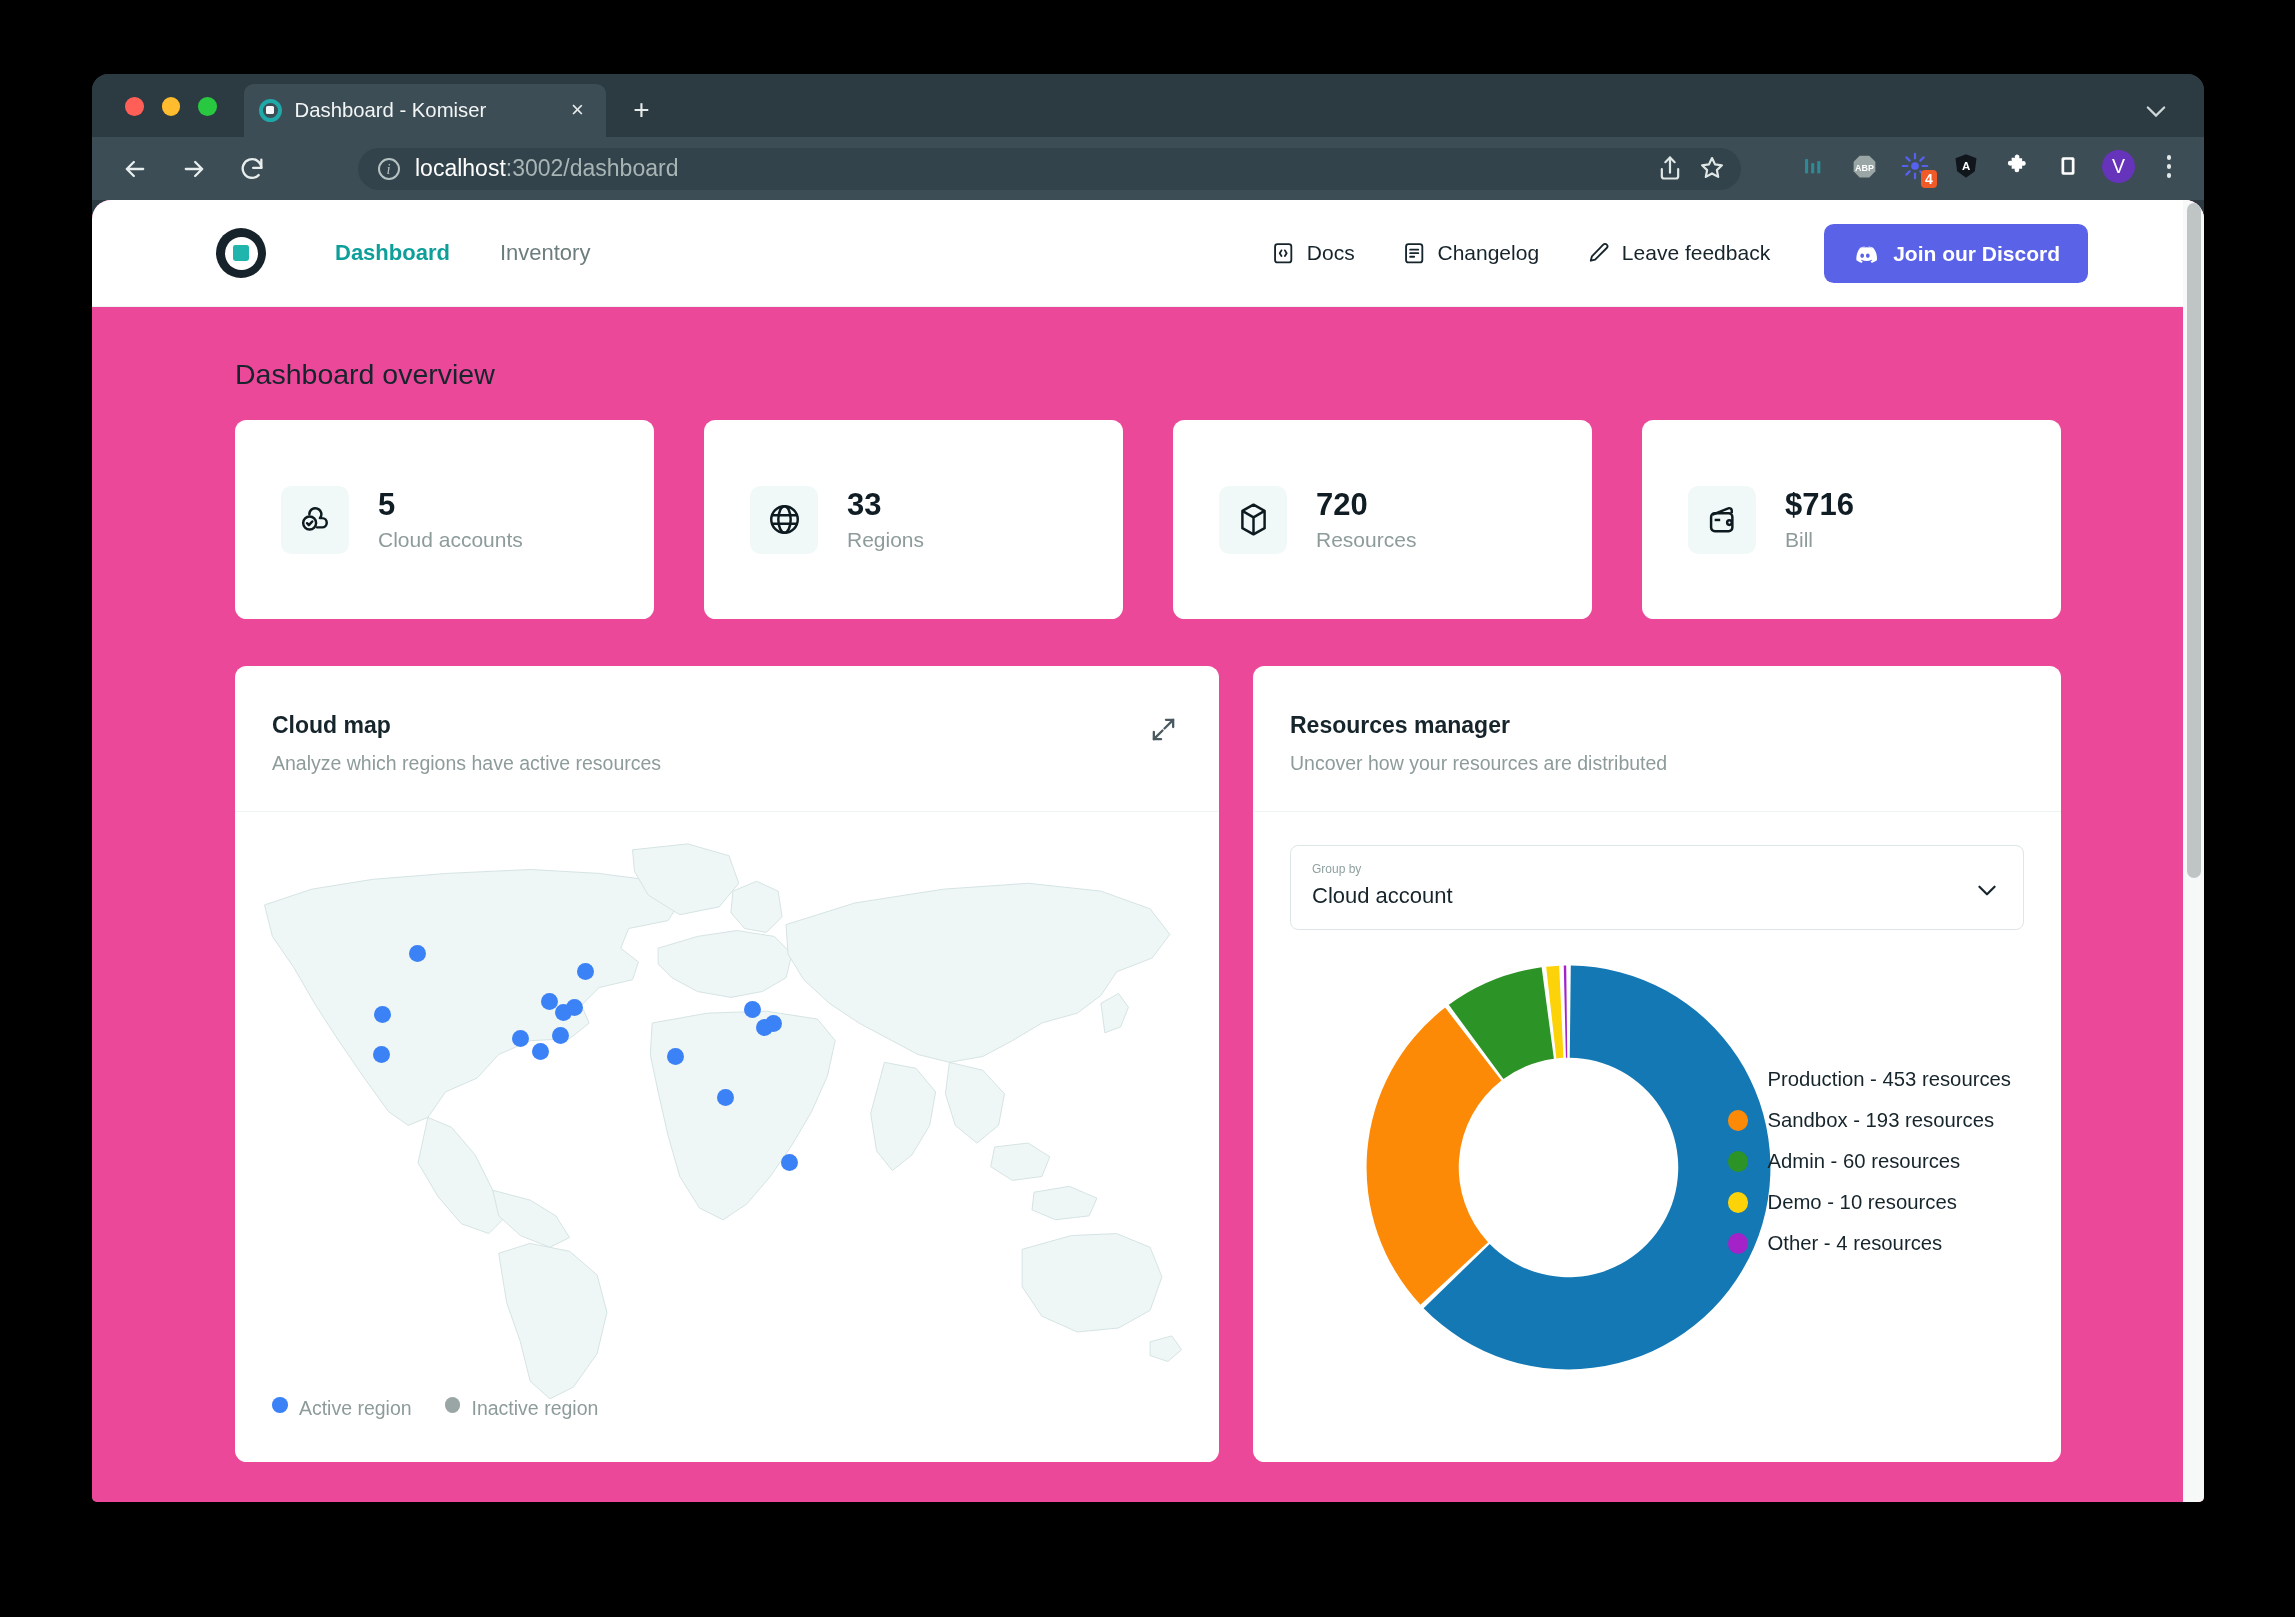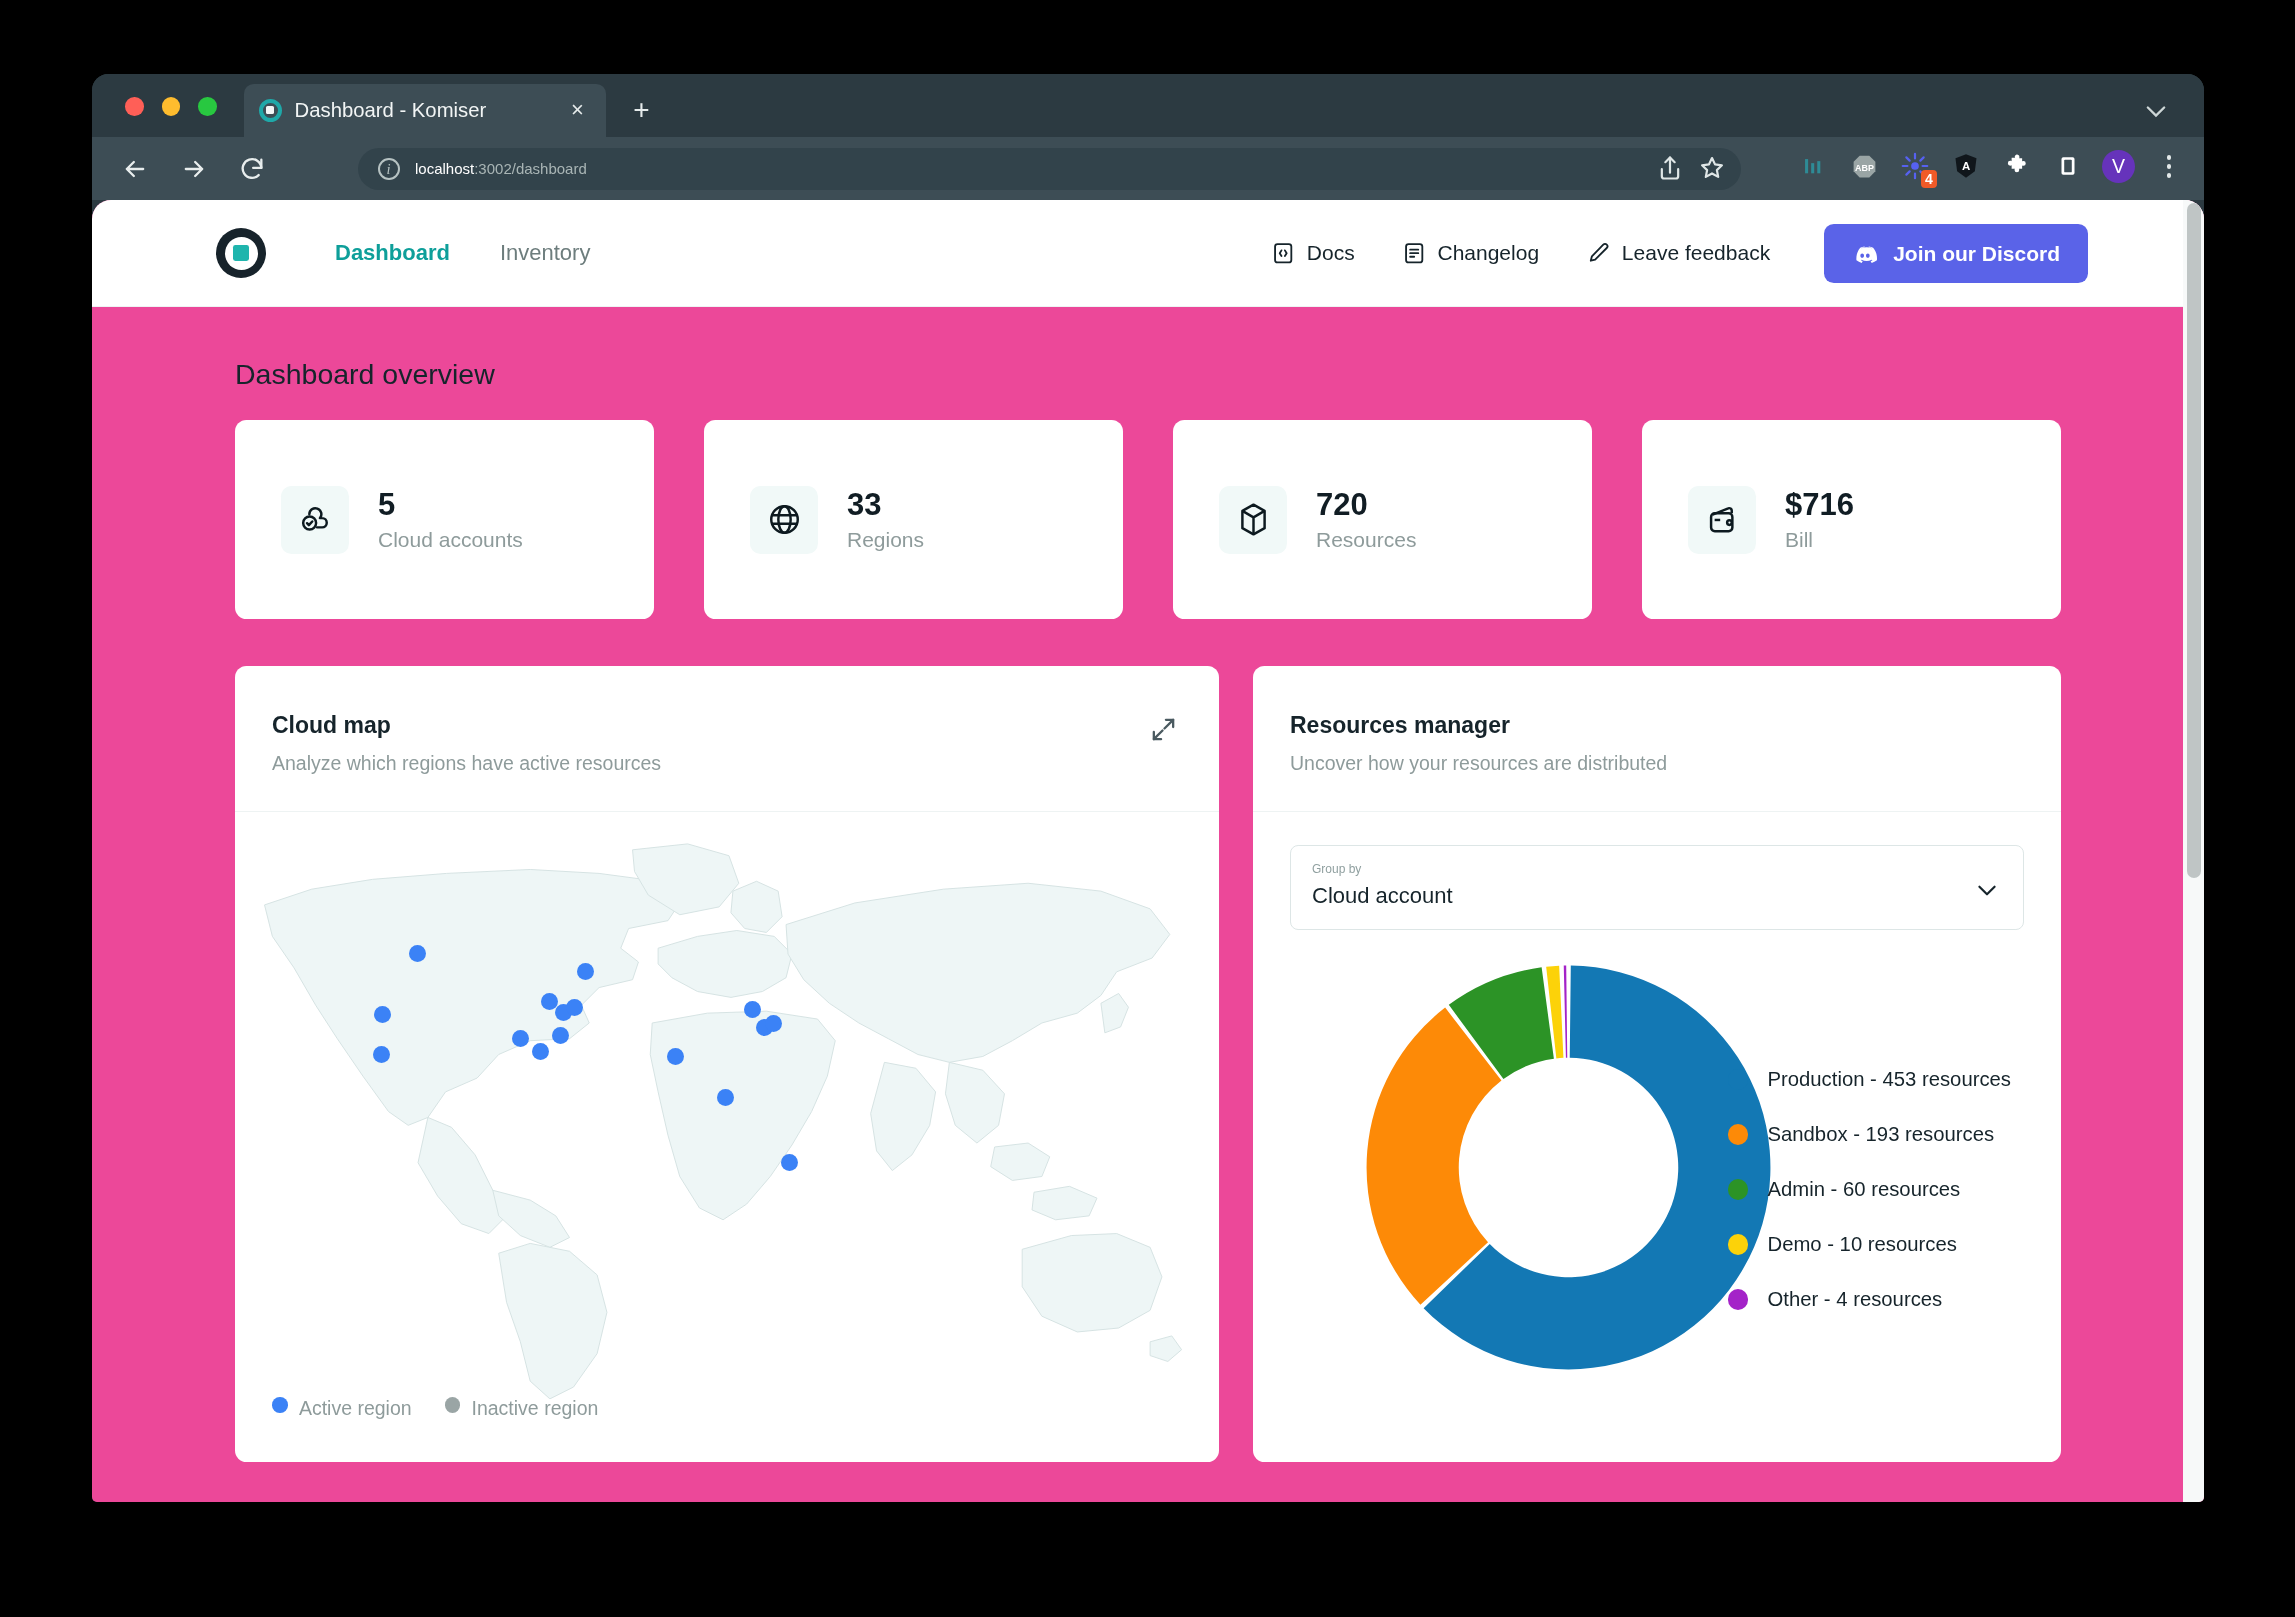--- a/index.html
+++ b/index.html
@@ -95,21 +95,21 @@
     display: flex; align-items: center;
     padding: 0 19.5px;
   }
   .omni-info {
     width: 22px; height: 22px; margin-right: 15.5px;
     border: 2px solid #b6c2c2; border-radius: 50%;
     color: #b6c2c2; font-size: 14.6px; font-style: italic;
     font-family: "Liberation Serif", serif;
     text-align: center; line-height: 18.7px; flex: 0 0 22px;
   }
-  .omni-url { font-size: 15px; color: #ffffff; white-space: nowrap; }
+  .omni-url { font-size: 23px; color: #ffffff; white-space: nowrap; }
   .omni-url .dim { color: #a9b5b5; }
   .omni-actions {
     position: absolute; right: 14.6px; top: 6.5px;
     display: flex; align-items: center; gap: 14.6px;
   }
   .omni-actions .ic { width: 28px; height: 28px; color: #dfe6e6; }
 
   .ext-row {
     position: absolute; right: 18px; top: 12.2px;
     display: flex; align-items: center; gap: 17px;
@@ -234,21 +234,21 @@
     padding: 15.5px 21px;
   }
   .ctl-lbl { font-size: 12px; color: #90a0a0; }
   .ctl-val { font-size: 22px; color: #16242b; margin-top: 7.3px; }
   .ctl-chev { position: absolute; right: 23px; top: 31px; width: 26px; height: 26px; color: #16242b; }
 
   .donut-area { position: relative; flex: 1; }
   .donut { position: absolute; left: 96px; top: 18px; width: 439px; height: 439px; }
   .donut-legend {
     position: absolute; right: 50px; top: 138px;
-    display: flex; flex-direction: column; gap: 32px;
+    display: flex; flex-direction: column; gap: 18px;
   }
   .dl-item { display: flex; align-items: center; gap: 19.5px; font-size: 20.3px; color: #16242b; }
   .dl-dot { width: 20.3px; height: 20.3px; border-radius: 50%; flex: 0 0 20.3px; }
 
   
   .scrollbar {
     position: absolute; right: 0; top: 0; width: 21px; height: 100%;
     background: #f7f9f9;
   }
   .scrollthumb {

